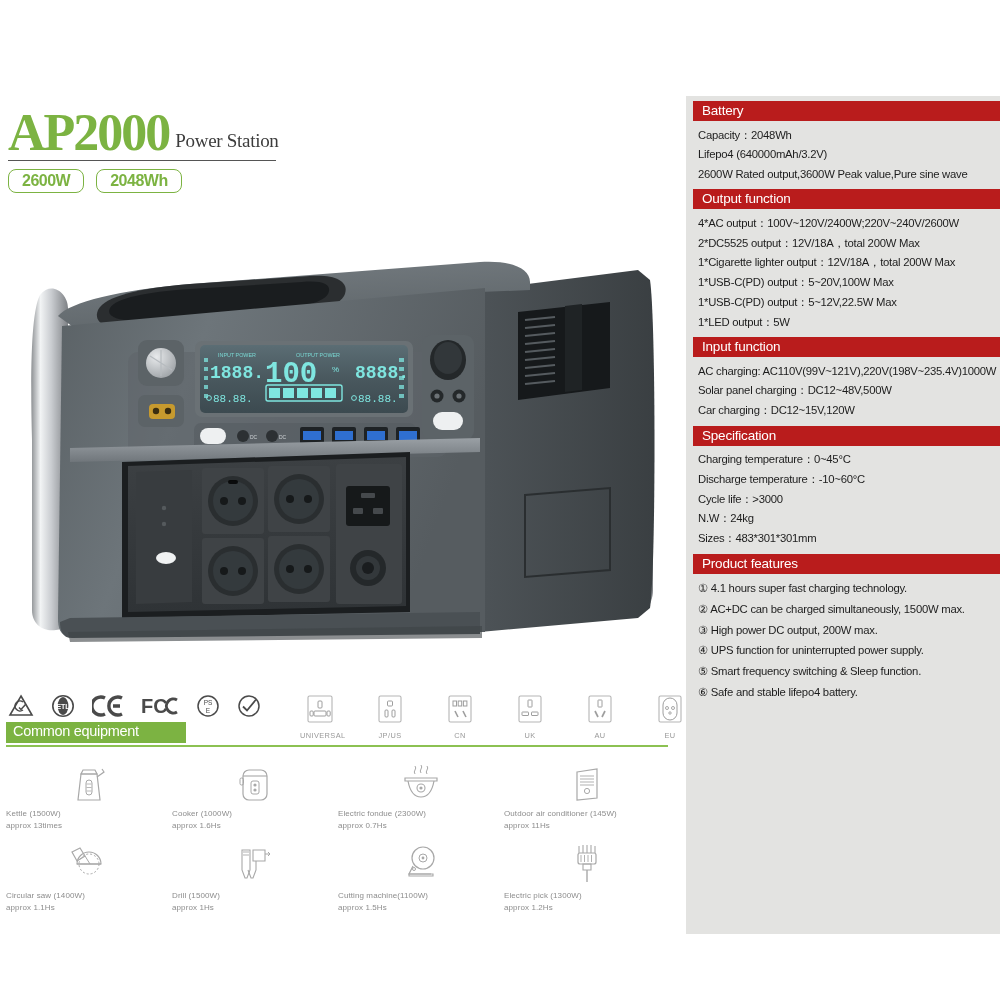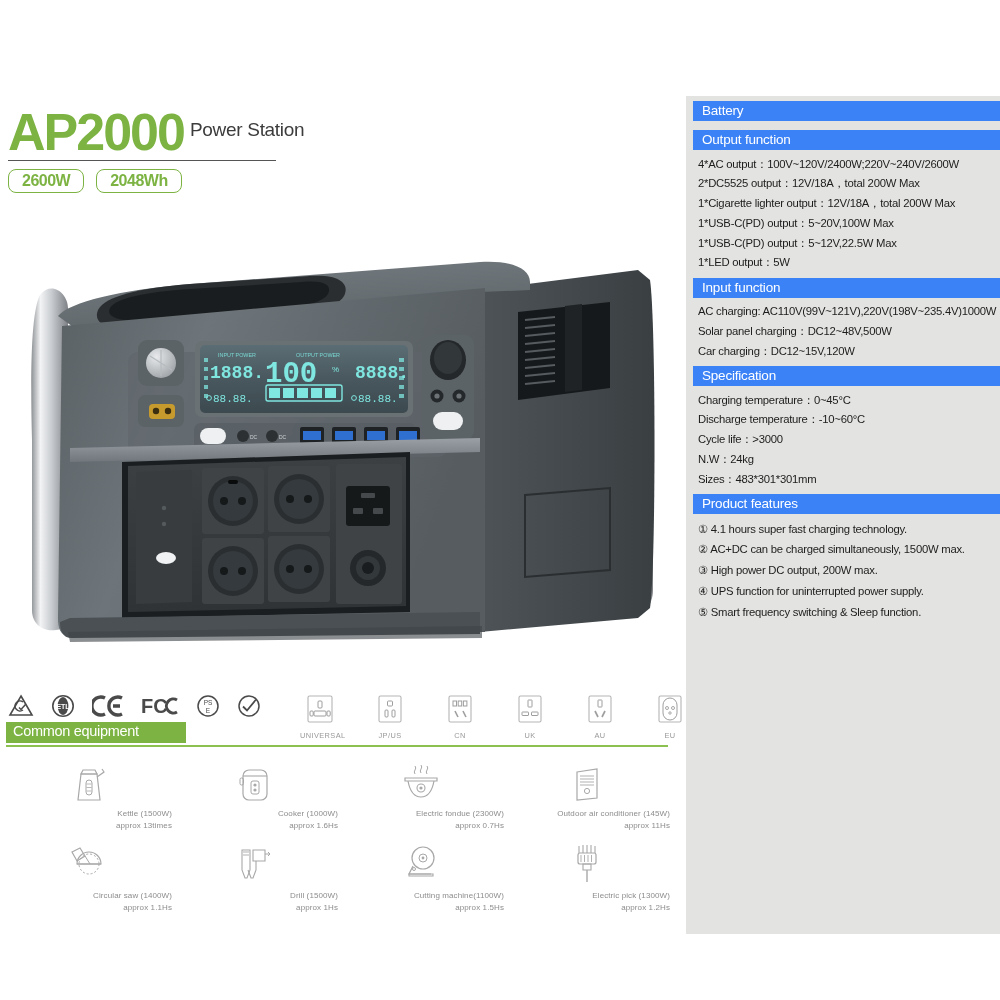--- a/index.html
+++ b/index.html
@@ -6,21 +6,21 @@
   html, body {
     width: 1000px; height: 1000px;
     background: #ffffff;
     font-family: "Liberation Sans", sans-serif;
     overflow: hidden;
   }
   #page { position: relative; width: 1000px; height: 1000px; background: #fff; }
 
   
   #title-block { position: absolute; left: 8px; top: 108px; width: 300px; }
-  #model-row { display: flex; align-items: center; gap: 6px; }
+  #model-row { display: flex; align-items: flex-end; gap: 6px; font-family: Liberation Serif, serif; }
   #model-name {
     font-size: 52px; font-weight: bold; color: #7cb342;
     letter-spacing: -2px; line-height: 0.95;
   }
   #model-sub { font-size: 19px; color: #3c3c3c; padding-bottom: 5px; letter-spacing: -0.3px; }
   #title-rule { width: 268px; height: 1px; background: #555; margin-top: 3px; }
   #badge-row { display: flex; gap: 12px; margin-top: 8px; }
   .spec-badge {
     border: 1.6px solid #7cb342; border-radius: 8px;
     padding: 2px 13px; font-size: 16px; font-weight: bold;
@@ -45,32 +45,32 @@
     background: #7cb342; color: #fff; font-size: 14.5px;
     padding: 1px 7px; letter-spacing: -0.3px;
   }
   #common-rule { position: absolute; left: 6px; top: 745px; width: 662px; height: 1.6px; background: #8cc152; }
 
   
   #equip-grid {
     position: absolute; left: 6px; top: 756px; width: 664px;
     display: grid; grid-template-columns: repeat(4, 1fr); row-gap: 8px;
   }
-  .equip { text-align: right; padding-top: 2px; }
+  .equip { text-align: left; padding-top: 2px; }
   .equip-icon { height: 46px; display: flex; align-items: flex-end; justify-content: center; }
   .equip-name { font-size: 8px; color: #8d8d8d; margin-top: 5px; letter-spacing: 0.1px; }
   .equip-time { font-size: 8px; color: #8d8d8d; margin-top: 3px; letter-spacing: 0.1px; }
 
   
   #spec-panel {
     position: absolute; left: 686px; top: 96px; width: 314px; height: 838px;
     background: #e3e3e1;
   }
   .sec-head {
-    background: #3b82f6; color: #ffffff;
+    background: #b91c1c; color: #ffffff;
     font-size: 13.5px; height: 20px; line-height: 20px;
     padding-left: 9px; margin-left: 7px; letter-spacing: -0.2px;
   }
   .sec-body { padding: 0 8px 0 12px; }
   .sec-line {
     font-size: 11.3px; color: #1d1d1d; letter-spacing: -0.25px;
     line-height: 1; padding: 8.5px 0 0 0; white-space: nowrap;
   }
   .sec-line.feat { padding-top: 9.5px; }
   .gap-sm { height: 5px; }
@@ -533,20 +533,25 @@
       <div class="equip-time">approx 1.2Hs</div>
     </div>
 
   </div>
 
   <div id="spec-panel">
 
     <div class="gap-sm"></div>
 
     <div class="sec-head">Battery</div>
+    <div class="sec-body">
+      <div class="sec-line">Capacity：2048Wh</div>
+      <div class="sec-line">Lifepo4 (640000mAh/3.2V)</div>
+      <div class="sec-line">2600W Rated output,3600W Peak value,Pure sine wave</div>
+    </div>
 
     <div class="gap-md"></div>
 
     <div class="sec-head">Output function</div>
     <div class="sec-body">
       <div class="sec-line">4*AC output：100V~120V/2400W;220V~240V/2600W</div>
       <div class="sec-line">2*DC5525 output：12V/18A，total 200W Max</div>
       <div class="sec-line">1*Cigarette lighter output：12V/18A，total 200W Max</div>
       <div class="sec-line">1*USB-C(PD) output：5~20V,100W Max</div>
       <div class="sec-line">1*USB-C(PD) output：5~12V,22.5W Max</div>
@@ -575,17 +580,18 @@
 
     <div class="gap-md"></div>
 
     <div class="sec-head">Product features</div>
     <div class="sec-body">
       <div class="sec-line feat">① 4.1 hours super fast charging technology.</div>
       <div class="sec-line feat">② AC+DC can be charged simultaneously, 1500W max.</div>
       <div class="sec-line feat">③ High power DC output, 200W max.</div>
       <div class="sec-line feat">④ UPS function for uninterrupted power supply.</div>
       <div class="sec-line feat">⑤ Smart frequency switching &amp; Sleep function.</div>
+      <div class="sec-line feat">⑥ Safe and stable lifepo4 battery.</div>
     </div>
 
   </div>
 
 </div>
 
 </body></html>

